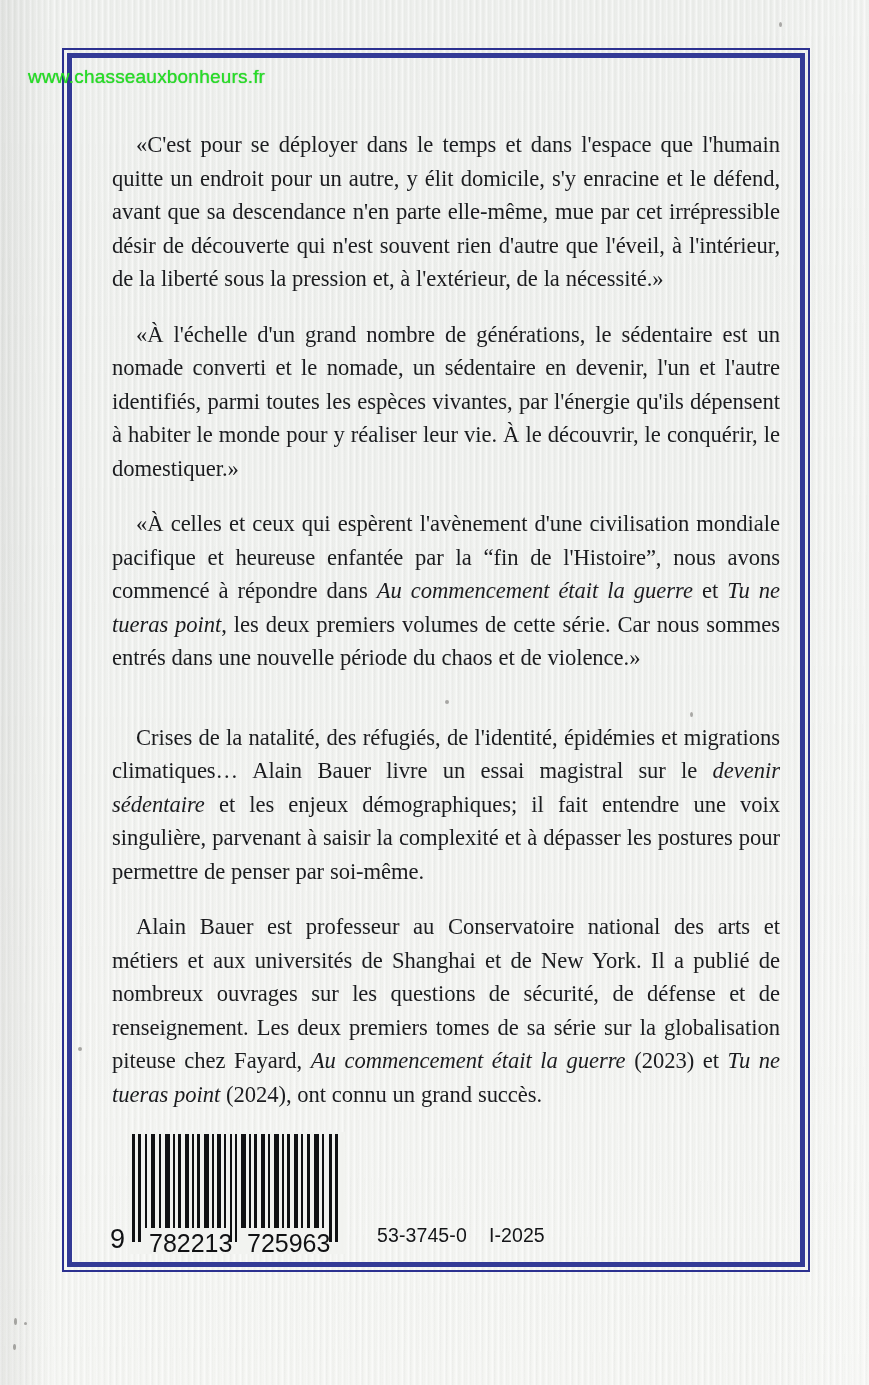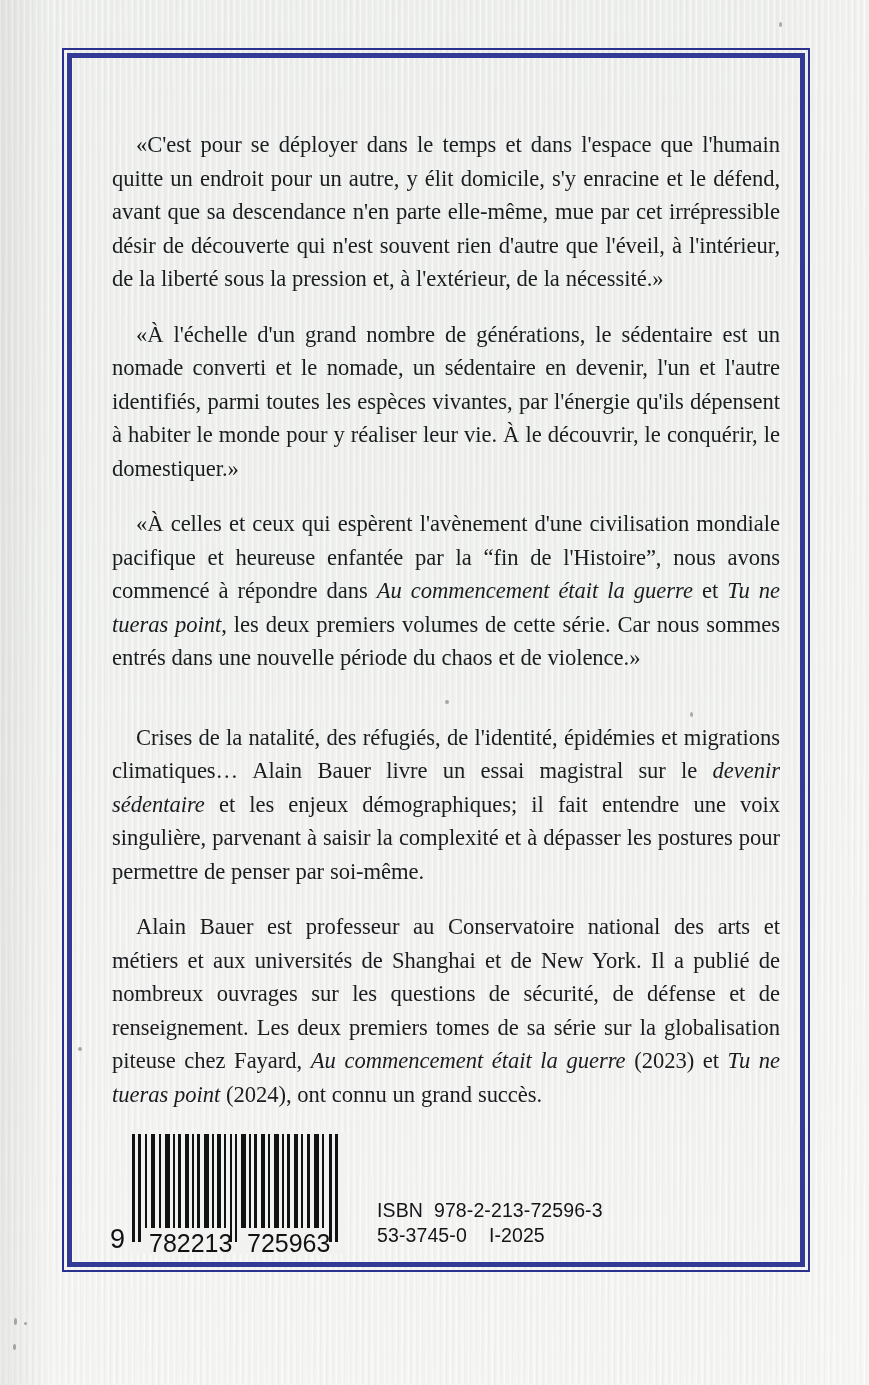--- a/index.html
+++ b/index.html
@@ -161,20 +161,21 @@
   <div class="speck" style="left:24px;  top:1322px; width:3px; height:3px;"></div>
   <div class="speck" style="left:13px;  top:1344px; width:3px; height:6px;"></div>
   <div class="speck" style="left:779px; top:22px;  width:3px; height:5px;"></div>
   <div class="speck" style="left:690px; top:712px; width:3px; height:5px;"></div>
   <div class="speck" style="left:78px;  top:1047px;width:4px; height:4px;"></div>
   <div class="speck" style="left:445px; top:700px; width:4px; height:4px;"></div>
 
   <div class="frame-outer"></div>
   <div class="frame-inner"></div>
 
+  <div class="watermark">www.chasseauxbonheurs.fr</div>
 
   <div class="content">
 
     <p class="para">«C'est pour se déployer dans le temps et dans l'espace que l'humain quitte un endroit pour un autre, y élit domicile, s'y enracine et le défend, avant que sa descendance n'en parte elle-même, mue par cet irrépressible désir de découverte qui n'est souvent rien d'autre que l'éveil, à l'intérieur, de la liberté sous la pression et, à l'extérieur, de la nécessité.»</p>
 
     <p class="para">«À l'échelle d'un grand nombre de générations, le sédentaire est un nomade converti et le nomade, un sédentaire en devenir, l'un et l'autre identifiés, parmi toutes les espèces vivantes, par l'énergie qu'ils dépensent à habiter le monde pour y réaliser leur vie. À le découvrir, le conquérir, le domestiquer.»</p>
 
     <p class="para gap-big">«À celles et ceux qui espèrent l'avènement d'une civilisation mondiale pacifique et heureuse enfantée par la “fin de l'Histoire”, nous avons commencé à répondre dans <i>Au commencement était la guerre</i> et <i>Tu ne tueras point</i>, les deux premiers volumes de cette série. Car nous sommes entrés dans une nouvelle période du chaos et de violence.»</p>
 
     <p class="para">Crises de la natalité, des réfugiés, de l'identité, épidémies et migrations climatiques… Alain Bauer livre un essai magistral sur le <i>devenir sédentaire</i> et les enjeux démographiques; il fait entendre une voix singulière, parvenant à saisir la complexité et à dépasser les postures pour permettre de penser par soi-même.</p>
@@ -228,19 +229,18 @@
             <rect x="200" y="2" width="3" height="108"></rect>
             <rect x="206" y="2" width="3" height="108"></rect>
           </g>
           <text x="20" y="120" font-family="Liberation Sans, DejaVu Sans, sans-serif" font-size="25" fill="#111214">782213</text>
           <text x="118" y="120" font-family="Liberation Sans, DejaVu Sans, sans-serif" font-size="25" fill="#111214">725963</text>
         </svg>
       </div>
     </div>
 
     <div class="isbn-block">
-      <div class="isbn-line">ISBN  978-2-213-72596-3</div>
       <div class="isbn-line">53-3745-0    I-2025</div>
     </div>
 
   </div>
 
 </div>
 
 </body></html>

